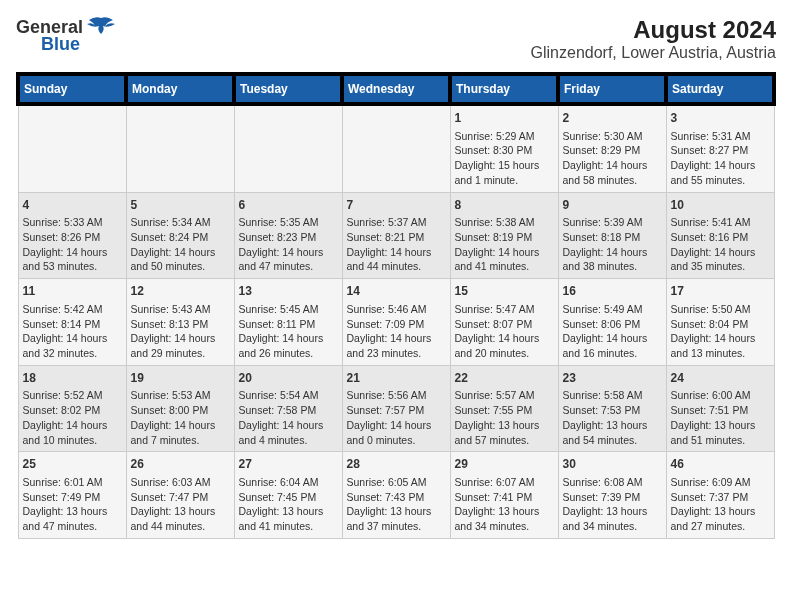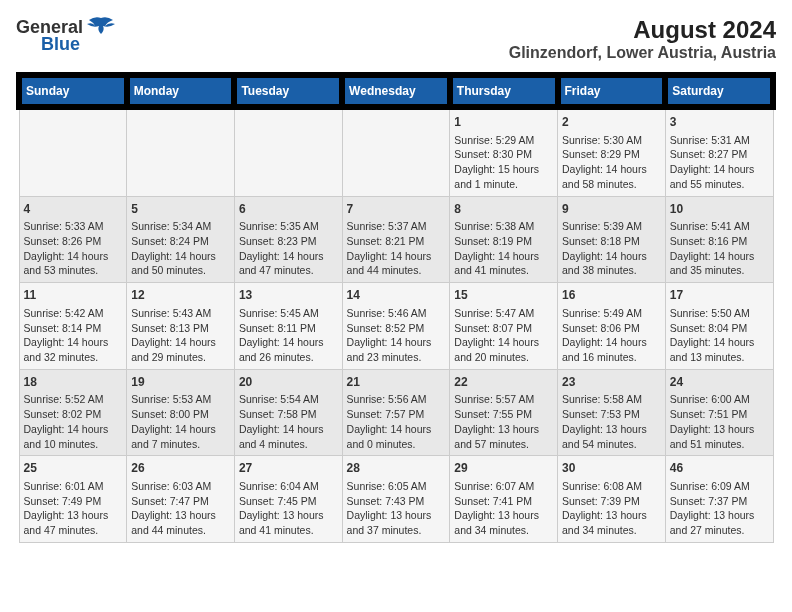--- a/index.html
+++ b/index.html
@@ -25,37 +25,36 @@
       text-align: right;
     }
     .main-title {
       font-size: 24px;
       font-weight: bold;
       color: #222;
     }
     .subtitle {
       font-size: 16px;
       color: #444;
-      font-weight: bold;
     }
     table {
       width: 100%;
       border-collapse: collapse;
       font-size: 11px;
     }
     thead tr {
       background-color: #1a5fa8;
       color: #fff;
     }
     thead th {
       padding: 6px 4px;
       text-align: left;
       font-weight: bold;
       font-size: 12px;
-      border: 6px solid #000000;
+      border: 4px solid #000000;
     }
     tbody tr {
       vertical-align: top;
     }
     tbody tr:nth-child(odd) {
       background-color: #f5f5f5;
     }
     tbody tr:nth-child(even) {
       background-color: #e8e8e8;
     }
@@ -208,21 +207,21 @@
         <td>
           <span class="day-number">13</span>
           <div>Sunrise: 5:45 AM</div>
           <div>Sunset: 8:11 PM</div>
           <div>Daylight: 14 hours</div>
           <div>and 26 minutes.</div>
         </td>
         <td>
           <span class="day-number">14</span>
           <div>Sunrise: 5:46 AM</div>
-          <div>Sunset: 8:52 PM</div>
+          <div>Sunset: 7:09 PM</div>
           <div>Daylight: 14 hours</div>
           <div>and 23 minutes.</div>
         </td>
         <td>
           <span class="day-number">15</span>
           <div>Sunrise: 5:47 AM</div>
           <div>Sunset: 8:07 PM</div>
           <div>Daylight: 14 hours</div>
           <div>and 20 minutes.</div>
         </td>

